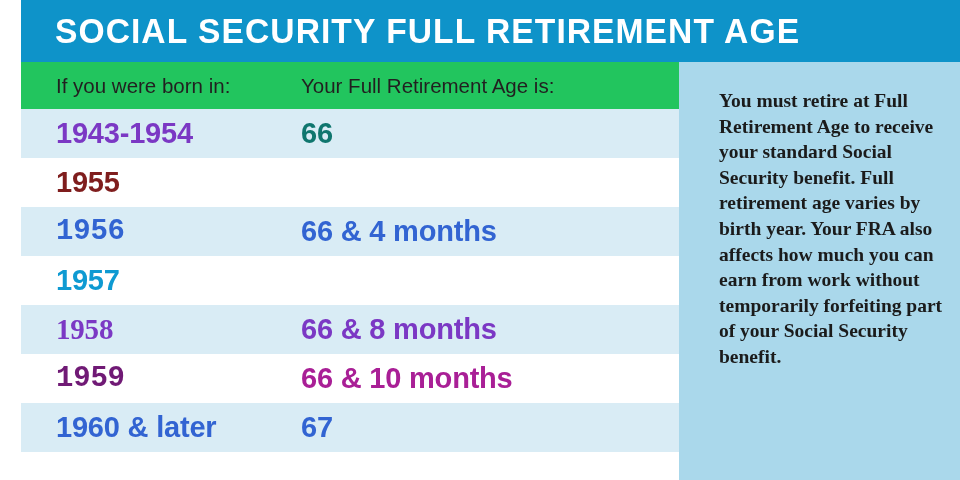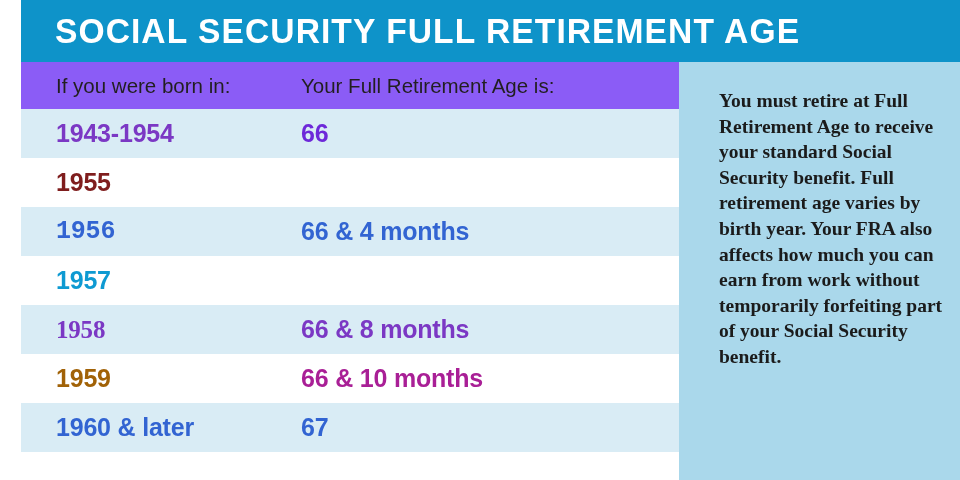--- a/index.html
+++ b/index.html
@@ -50,40 +50,40 @@
     left: 0;
     top: 62px;
     width: 658px;
     height: 418px;
     background: #ffffff;
   }
   .table-head {
     height: 47px;
     display: flex;
     align-items: center;
-    background: #8b5cf6;
+    background: #22c55e;
   }
   .th {
     color: #221f20;
     font-size: 20.5px;
     font-weight: normal;
     white-space: nowrap;
   }
   .col1 { width: 280px; padding-left: 35px; box-sizing: border-box; }
   .col2 { flex: 1; padding-left: 0px; box-sizing: border-box; }
 
   .row {
     height: 49px;
     display: flex;
     align-items: center;
   }
   .row.alt { background: #d9ecf5; }
   .row.plain { background: #ffffff; }
   .cell {
-    font-size: 25px;
+    font-size: 29px;
     font-weight: bold;
     white-space: nowrap;
     font-family: "Liberation Sans Narrow", "Liberation Sans", sans-serif;
     letter-spacing: -0.2px;
   }
 
   
   .note-panel {
     position: absolute;
     left: 658px;
@@ -114,38 +114,38 @@
   </div>
 
   <div class="table-area">
     <div class="table-head">
       <div class="th col1">If you were born in:</div>
       <div class="th col2">Your Full Retirement Age is:</div>
     </div>
     <div id="table-rows">
         <div class="row alt">
           <div class="cell col1" style="color: rgb(123, 56, 196);">1943-1954</div>
-          <div class="cell col2" style="color: #6d28d9;">66</div>
+          <div class="cell col2" style="color: #0f766e;">66</div>
         </div>
         <div class="row plain">
           <div class="cell col1" style="color: #7f1d1d;">1955</div>
         </div>
         <div class="row alt">
           <div class="cell col1" style="color: rgb(50, 100, 210); font-family: Liberation Mono, monospace;">1956</div>
           <div class="cell col2" style="color: rgb(50, 100, 210);">66 &amp; 4 months</div>
         </div>
         <div class="row plain">
           <div class="cell col1" style="color: rgb(14, 154, 210);">1957</div>
         </div>
         <div class="row alt">
           <div class="cell col1" style="color: rgb(123, 56, 196); font-family: Liberation Serif, serif;">1958</div>
           <div class="cell col2" style="color: rgb(123, 56, 196);">66 &amp; 8 months</div>
         </div>
         <div class="row plain">
-          <div class="cell col1" style="color: #a16207;">1959</div>
+          <div class="cell col1" style="color: #701a75; font-family: Liberation Mono, monospace;">1959</div>
           <div class="cell col2" style="color: rgb(169, 31, 150);">66 &amp; 10 months</div>
         </div>
         <div class="row alt">
           <div class="cell col1" style="color: rgb(50, 100, 210);">1960 &amp; later</div>
           <div class="cell col2" style="color: rgb(50, 100, 210);">67</div>
         </div>
       </div>
   </div>
 
   <div class="note-panel" style="background: rgb(170, 216, 235);">

